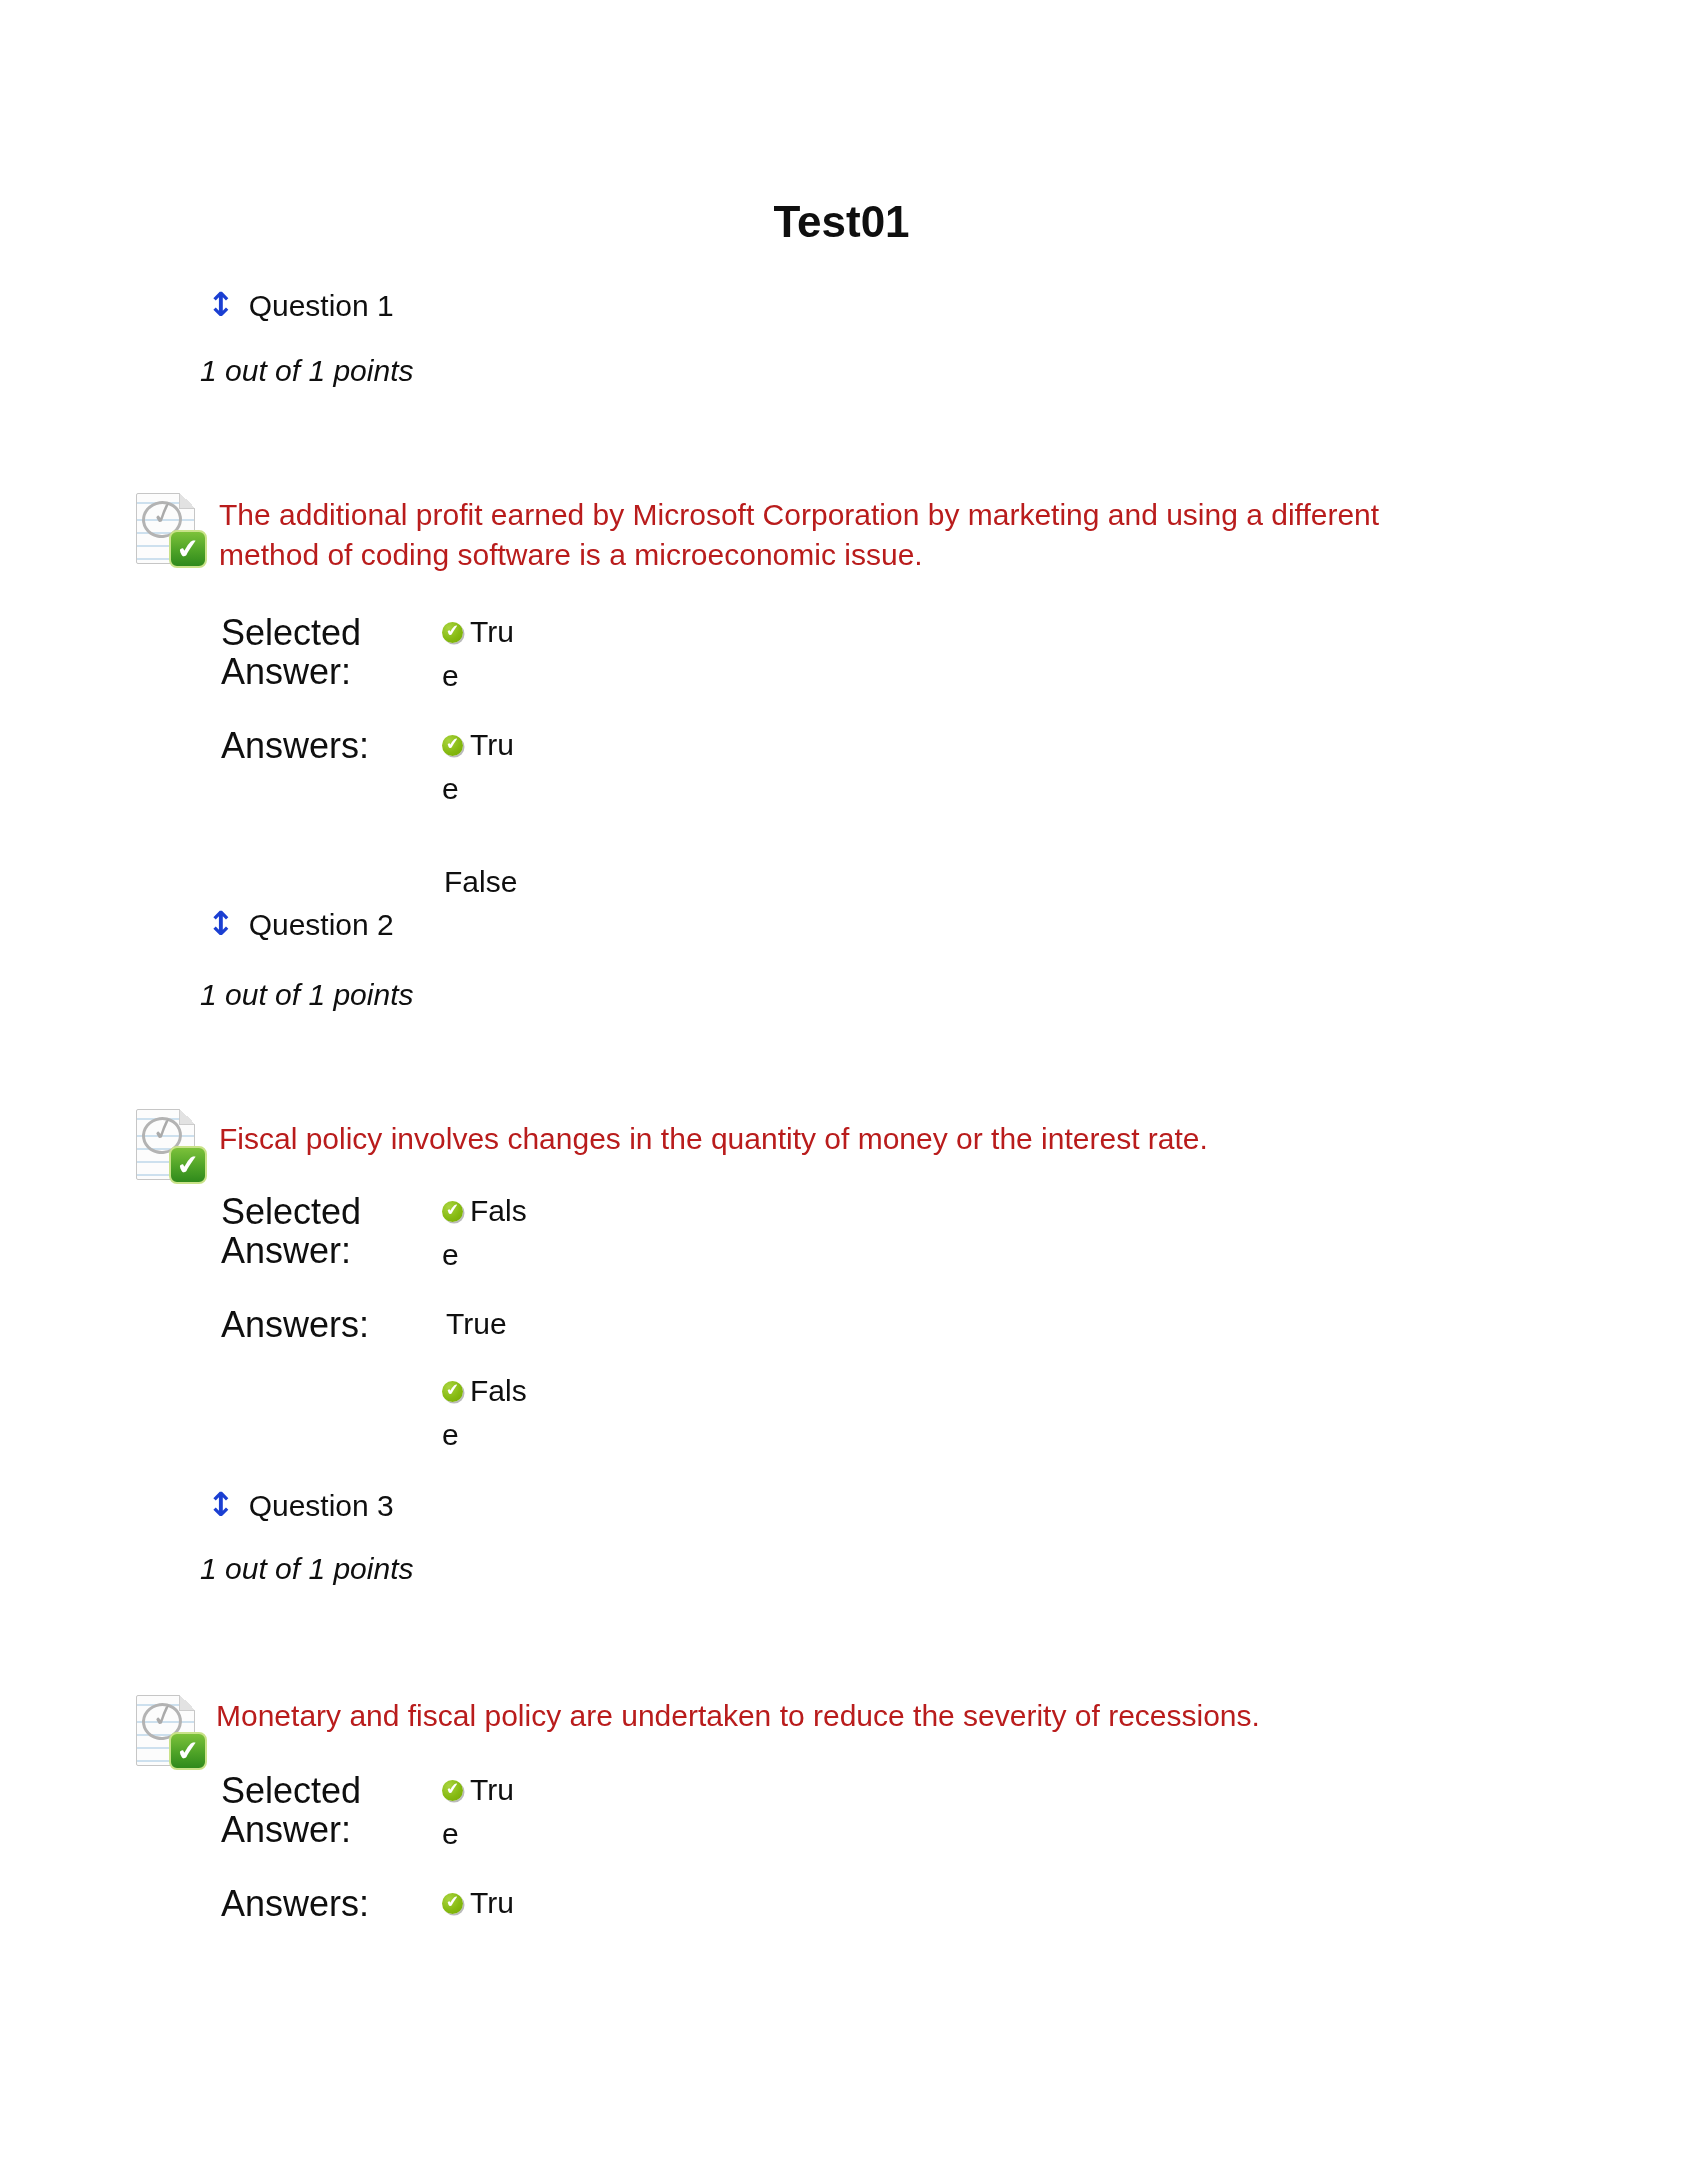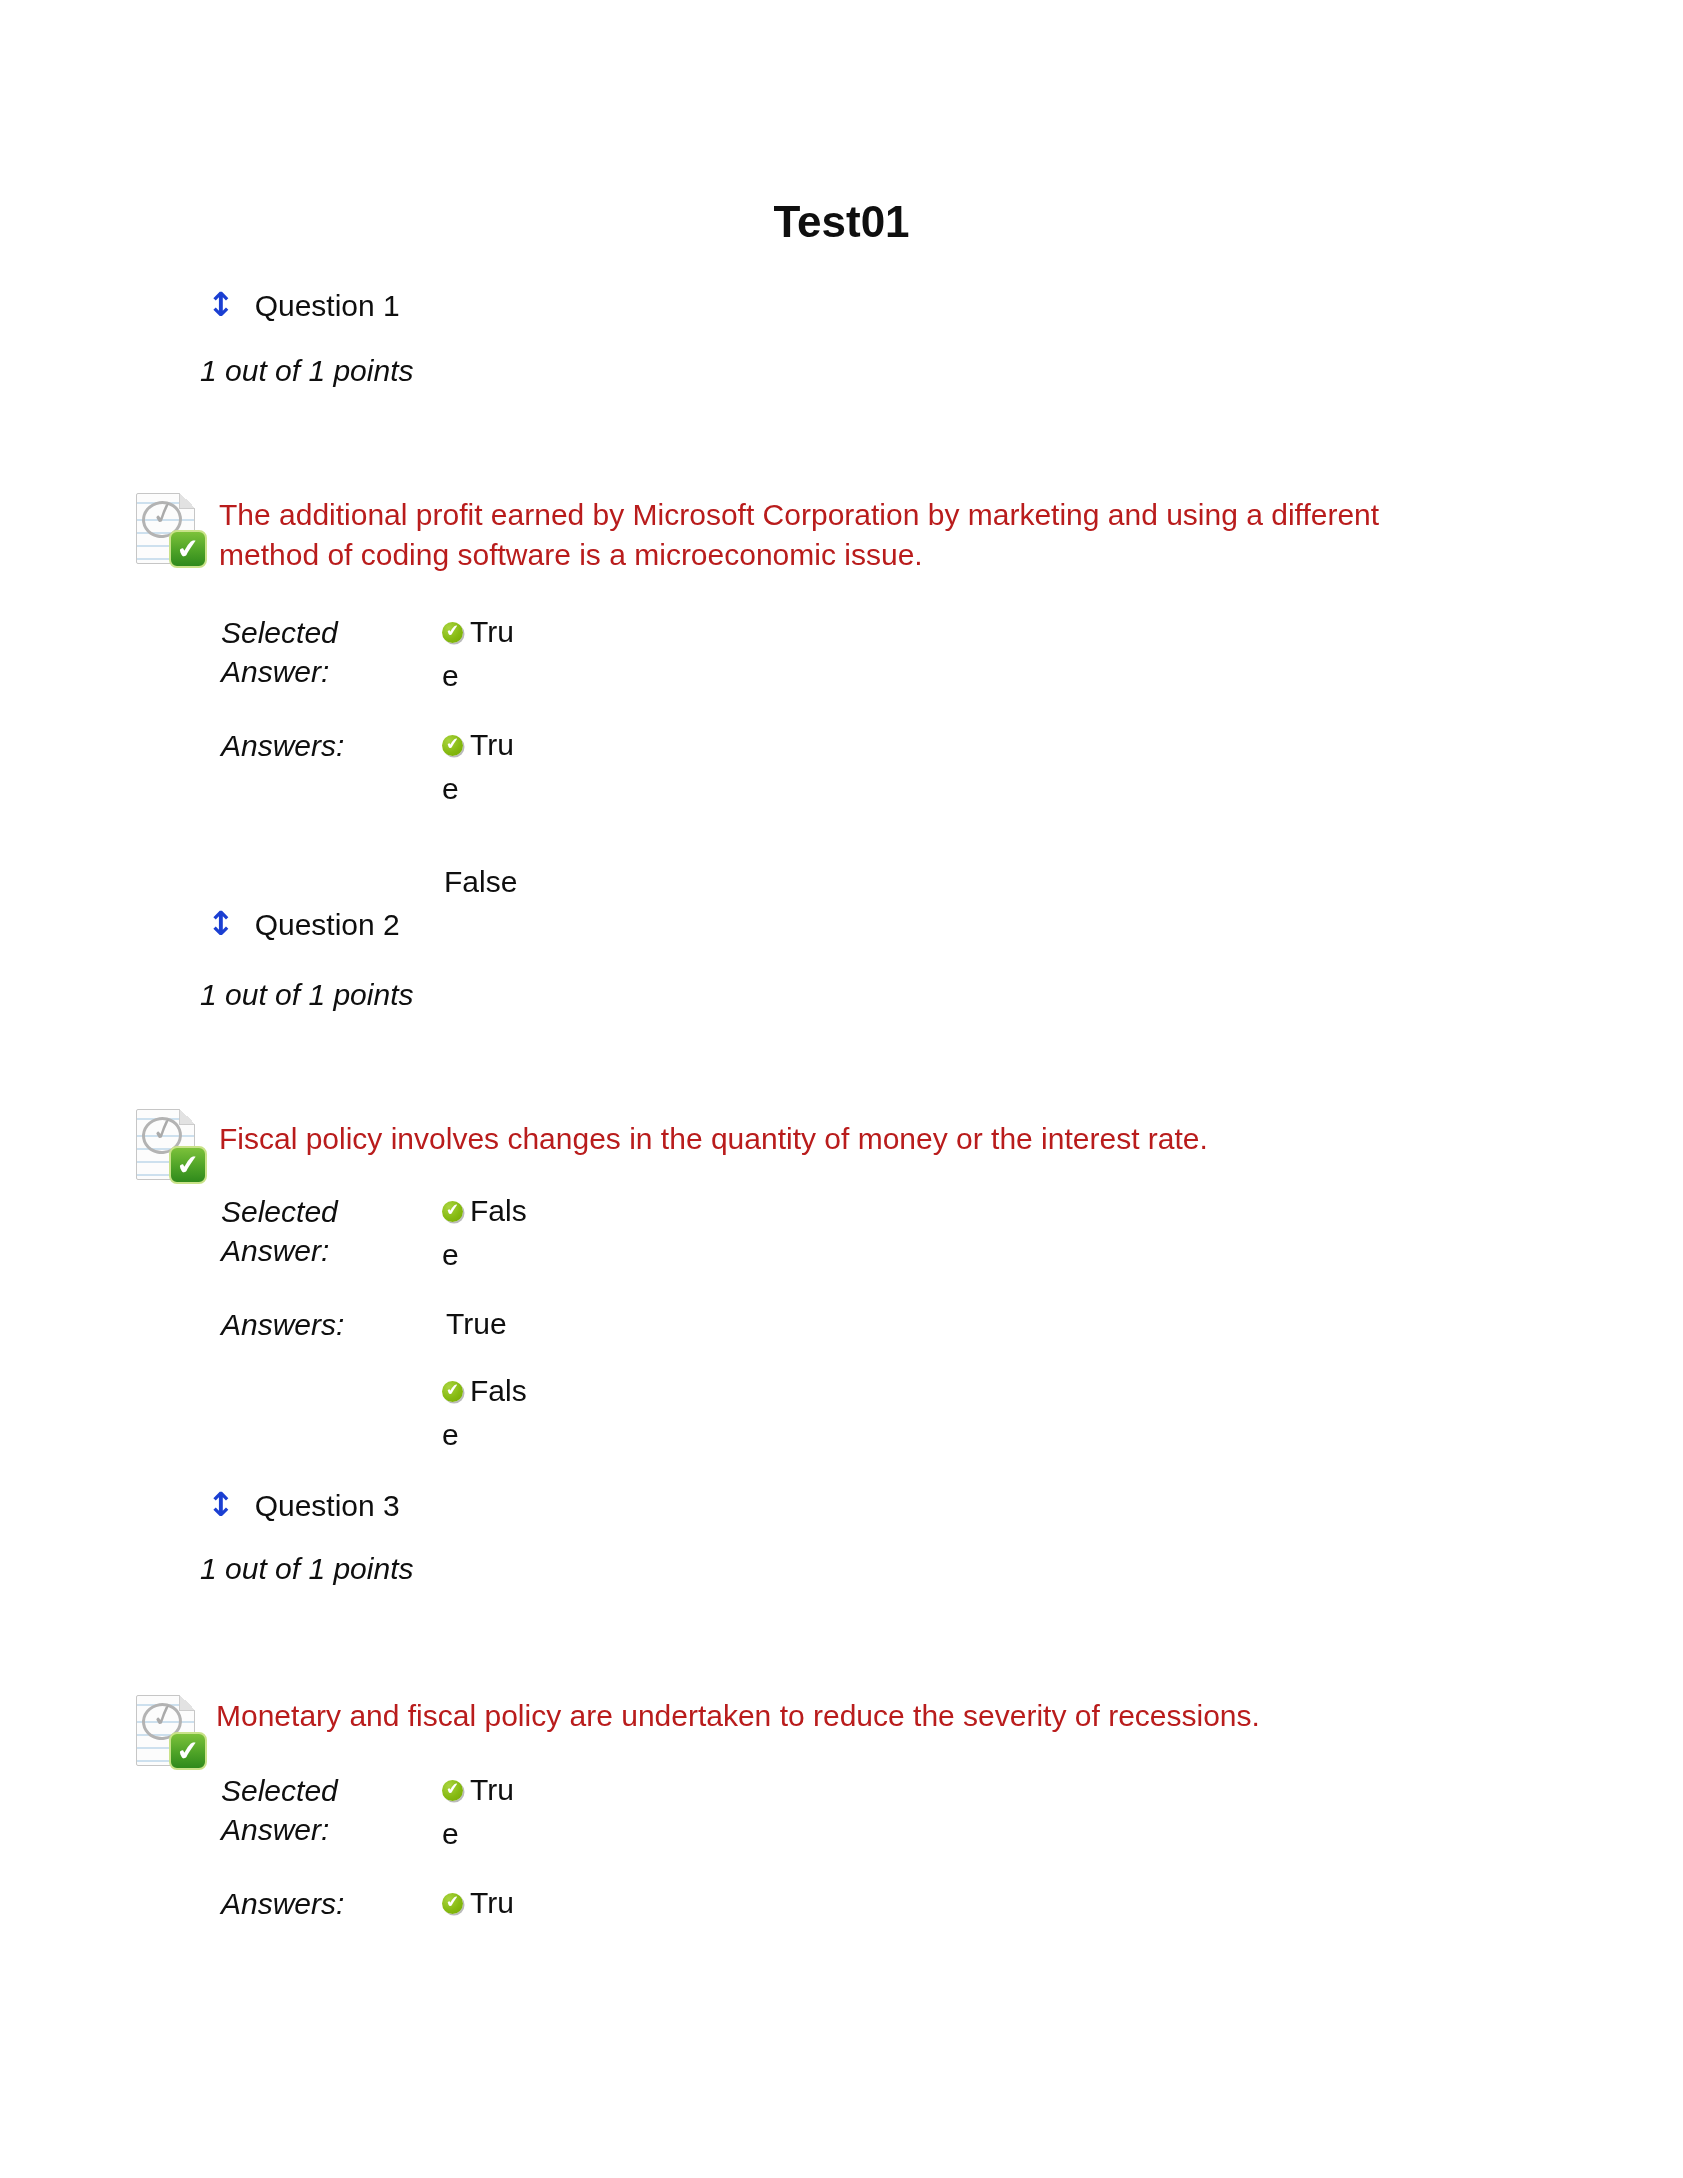--- a/index.html
+++ b/index.html
@@ -10,24 +10,24 @@
   .abs{position:absolute;}
   .title{
     left:0;top:198px;width:1683px;text-align:center;
     font-size:44px;font-weight:bold;line-height:48px;color:#0f0f0f;
   }
   .q-header{display:flex;align-items:flex-start;}
   .updown-icon{
     font-family:"DejaVu Sans",sans-serif;font-weight:bold;
     font-size:33px;line-height:32px;color:#1b3fd2;margin-top:1px;
   }
-  .q-header .qlabel{font-size:30px;line-height:36px;margin-left:20px;color:#0f0f0f;}
+  .q-header .qlabel{font-size:30px;line-height:36px;margin-left:14px;color:#0f0f0f;}
   .points{font-size:30px;line-height:36px;color:#0f0f0f;font-style:italic;}
   .qtext{font-size:30px;line-height:40px;width:1193px;color:#b91c1c;}
-  .lbl{font-size:30px;line-height:39px;color:#0f0f0f;font-style:italic;}
+  .lbl{font-size:36px;line-height:39px;color:#0f0f0f;}
   .ans-value{font-size:30px;color:#0f0f0f;}
   .ans-value .vline{line-height:44px;white-space:nowrap;}
   .plain-line{font-size:30px;line-height:36px;color:#0f0f0f;}
 
   
   .check-icon{
     display:inline-block;width:21px;height:21px;border-radius:50%;
     background:radial-gradient(circle at 32% 28%, #a9d43e 0%, #86ba12 55%, #74a800 100%);
     box-shadow:1.5px 1.5px 0 rgba(130,130,130,.55);
     vertical-align:middle;margin:-4px 7px 0 0;position:relative;

